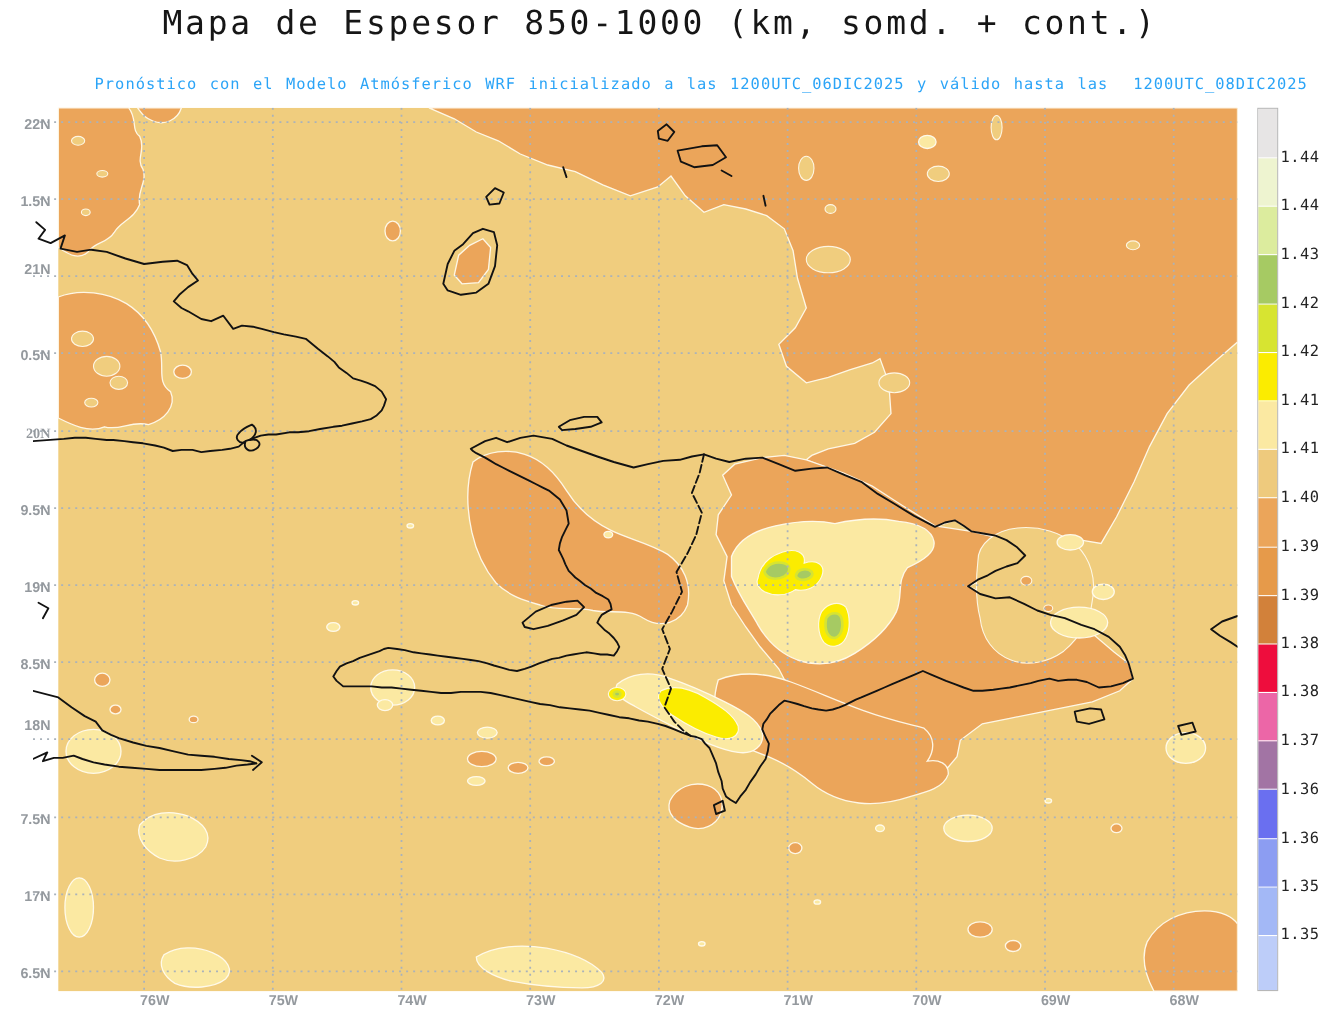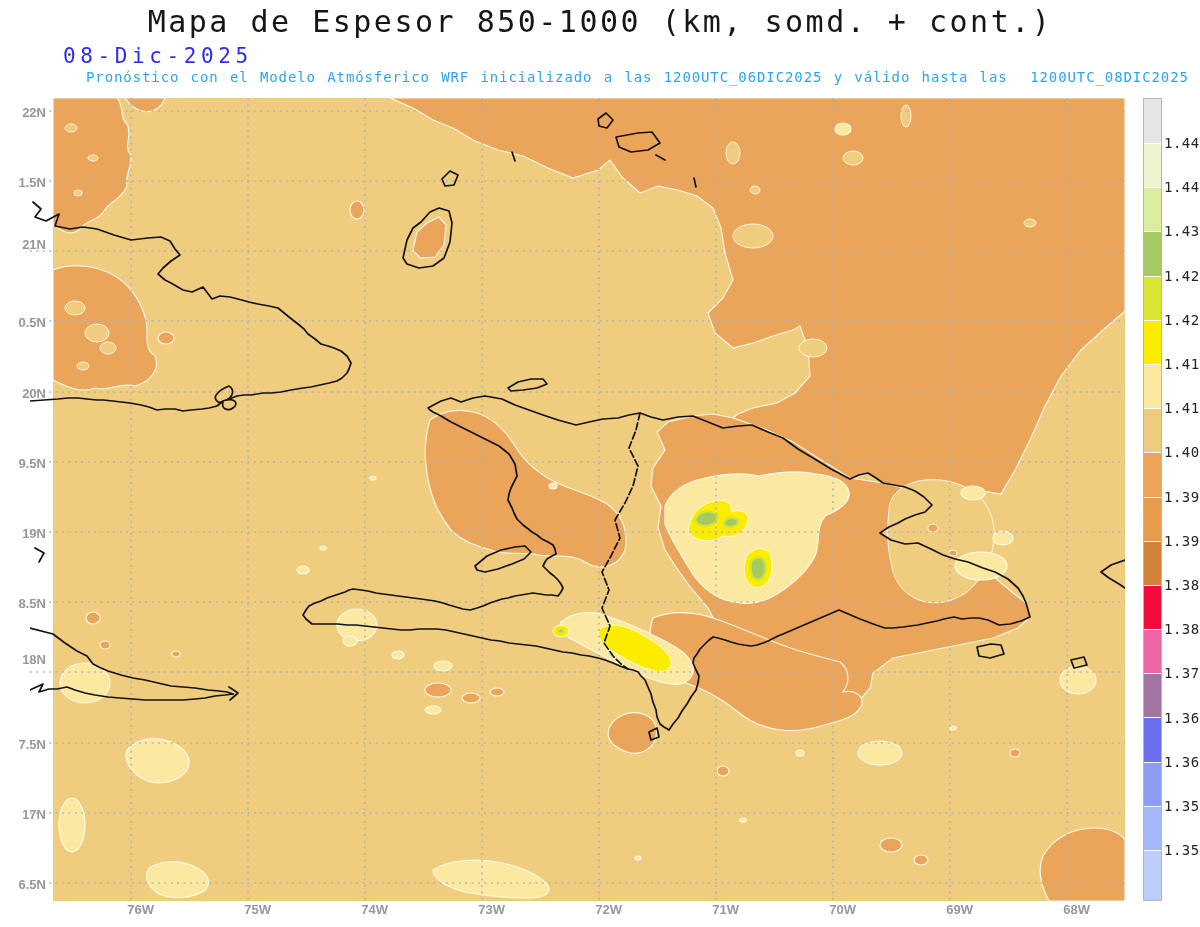--- a/index.html
+++ b/index.html
@@ -29,21 +29,20 @@
   svg .contour-thin{stroke:rgba(255,252,240,0.9);stroke-width:1;}
   svg .coast{fill:none;stroke-width:1.7;stroke-linejoin:round;stroke-linecap:round;}
   svg .grid{fill:none;stroke-width:1.6;stroke-dasharray:1.8 4.6;}
 </style>
 </head>
 <body>
 
 <div class="page">
 
   <div class="hdr-title" style="color: rgb(22, 22, 22);">Mapa de Espesor 850-1000 (km, somd. + cont.)</div>
-  <div class="hdr-date" style="color: rgb(44, 44, 242);">08-Dic-2025</div>
   <div class="hdr-forecast" style="color: rgb(43, 164, 247);">Pronóstico con el Modelo Atmósferico WRF inicializado a las 1200UTC_06DIC2025 y válido hasta las  1200UTC_08DIC2025</div>
 
   <div class="map-wrap">
     <svg width="1095" height="805" viewBox="-23 0 1095 805">
 
       <rect x="0" y="0" width="1072" height="803" fill="#f0cd7e"></rect>
 
       <g class="contour" fill="#eba55a">
         <path d="M0,0 H64 C72,10 66,20 74,26 C80,38 70,46 77,56 C81,68 71,76 74,88 C69,101 57,103 51,113 C44,124 34,121 27,131 C17,140 7,131 0,127 Z"></path>
         <path d="M72,0 H112 C108,12 96,16 86,12 C78,9 76,5 72,0 Z"></path>
@@ -162,21 +161,21 @@
         <path class="coast" d="M924,549 L938,546 948,547 951,556 937,560 926,558 Z"></path>
         <path class="coast" d="M596,634 L604,630 606,639 598,642 Z"></path>
       </g>
     </svg>
   </div>
 
   <div class="axis-label ylab" style="top: 104px; color: rgb(148, 153, 158);">22N</div>
   <div class="axis-label ylab" style="top: 174px; color: rgb(148, 153, 158);">1.5N</div>
   <div class="axis-label ylab" style="top: 236px; color: rgb(148, 153, 158);">21N</div>
   <div class="axis-label ylab" style="top: 314px; color: rgb(148, 153, 158);">0.5N</div>
-  <div class="axis-label ylab" style="top: 385px; color: rgb(148, 153, 158);">20N</div>
+  <div class="axis-label ylab" style="top: 385px; color: rgb(148, 153, 158); font-family: Liberation Serif, serif;">20N</div>
   <div class="axis-label ylab" style="top: 455px; color: rgb(148, 153, 158);">9.5N</div>
   <div class="axis-label ylab" style="top: 525px; color: rgb(148, 153, 158);">19N</div>
   <div class="axis-label ylab" style="top: 595px; color: rgb(148, 153, 158);">8.5N</div>
   <div class="axis-label ylab" style="top: 651px; color: rgb(148, 153, 158);">18N</div>
   <div class="axis-label ylab" style="top: 736px; color: rgb(148, 153, 158);">7.5N</div>
   <div class="axis-label ylab" style="top: 806px; color: rgb(148, 153, 158);">17N</div>
   <div class="axis-label ylab" style="top: 876px; color: rgb(148, 153, 158);">6.5N</div>
 
   <div class="axis-label xlab" style="left: 108px; color: rgb(148, 153, 158);">76W</div>
   <div class="axis-label xlab" style="left: 225px; color: rgb(148, 153, 158);">75W</div>

